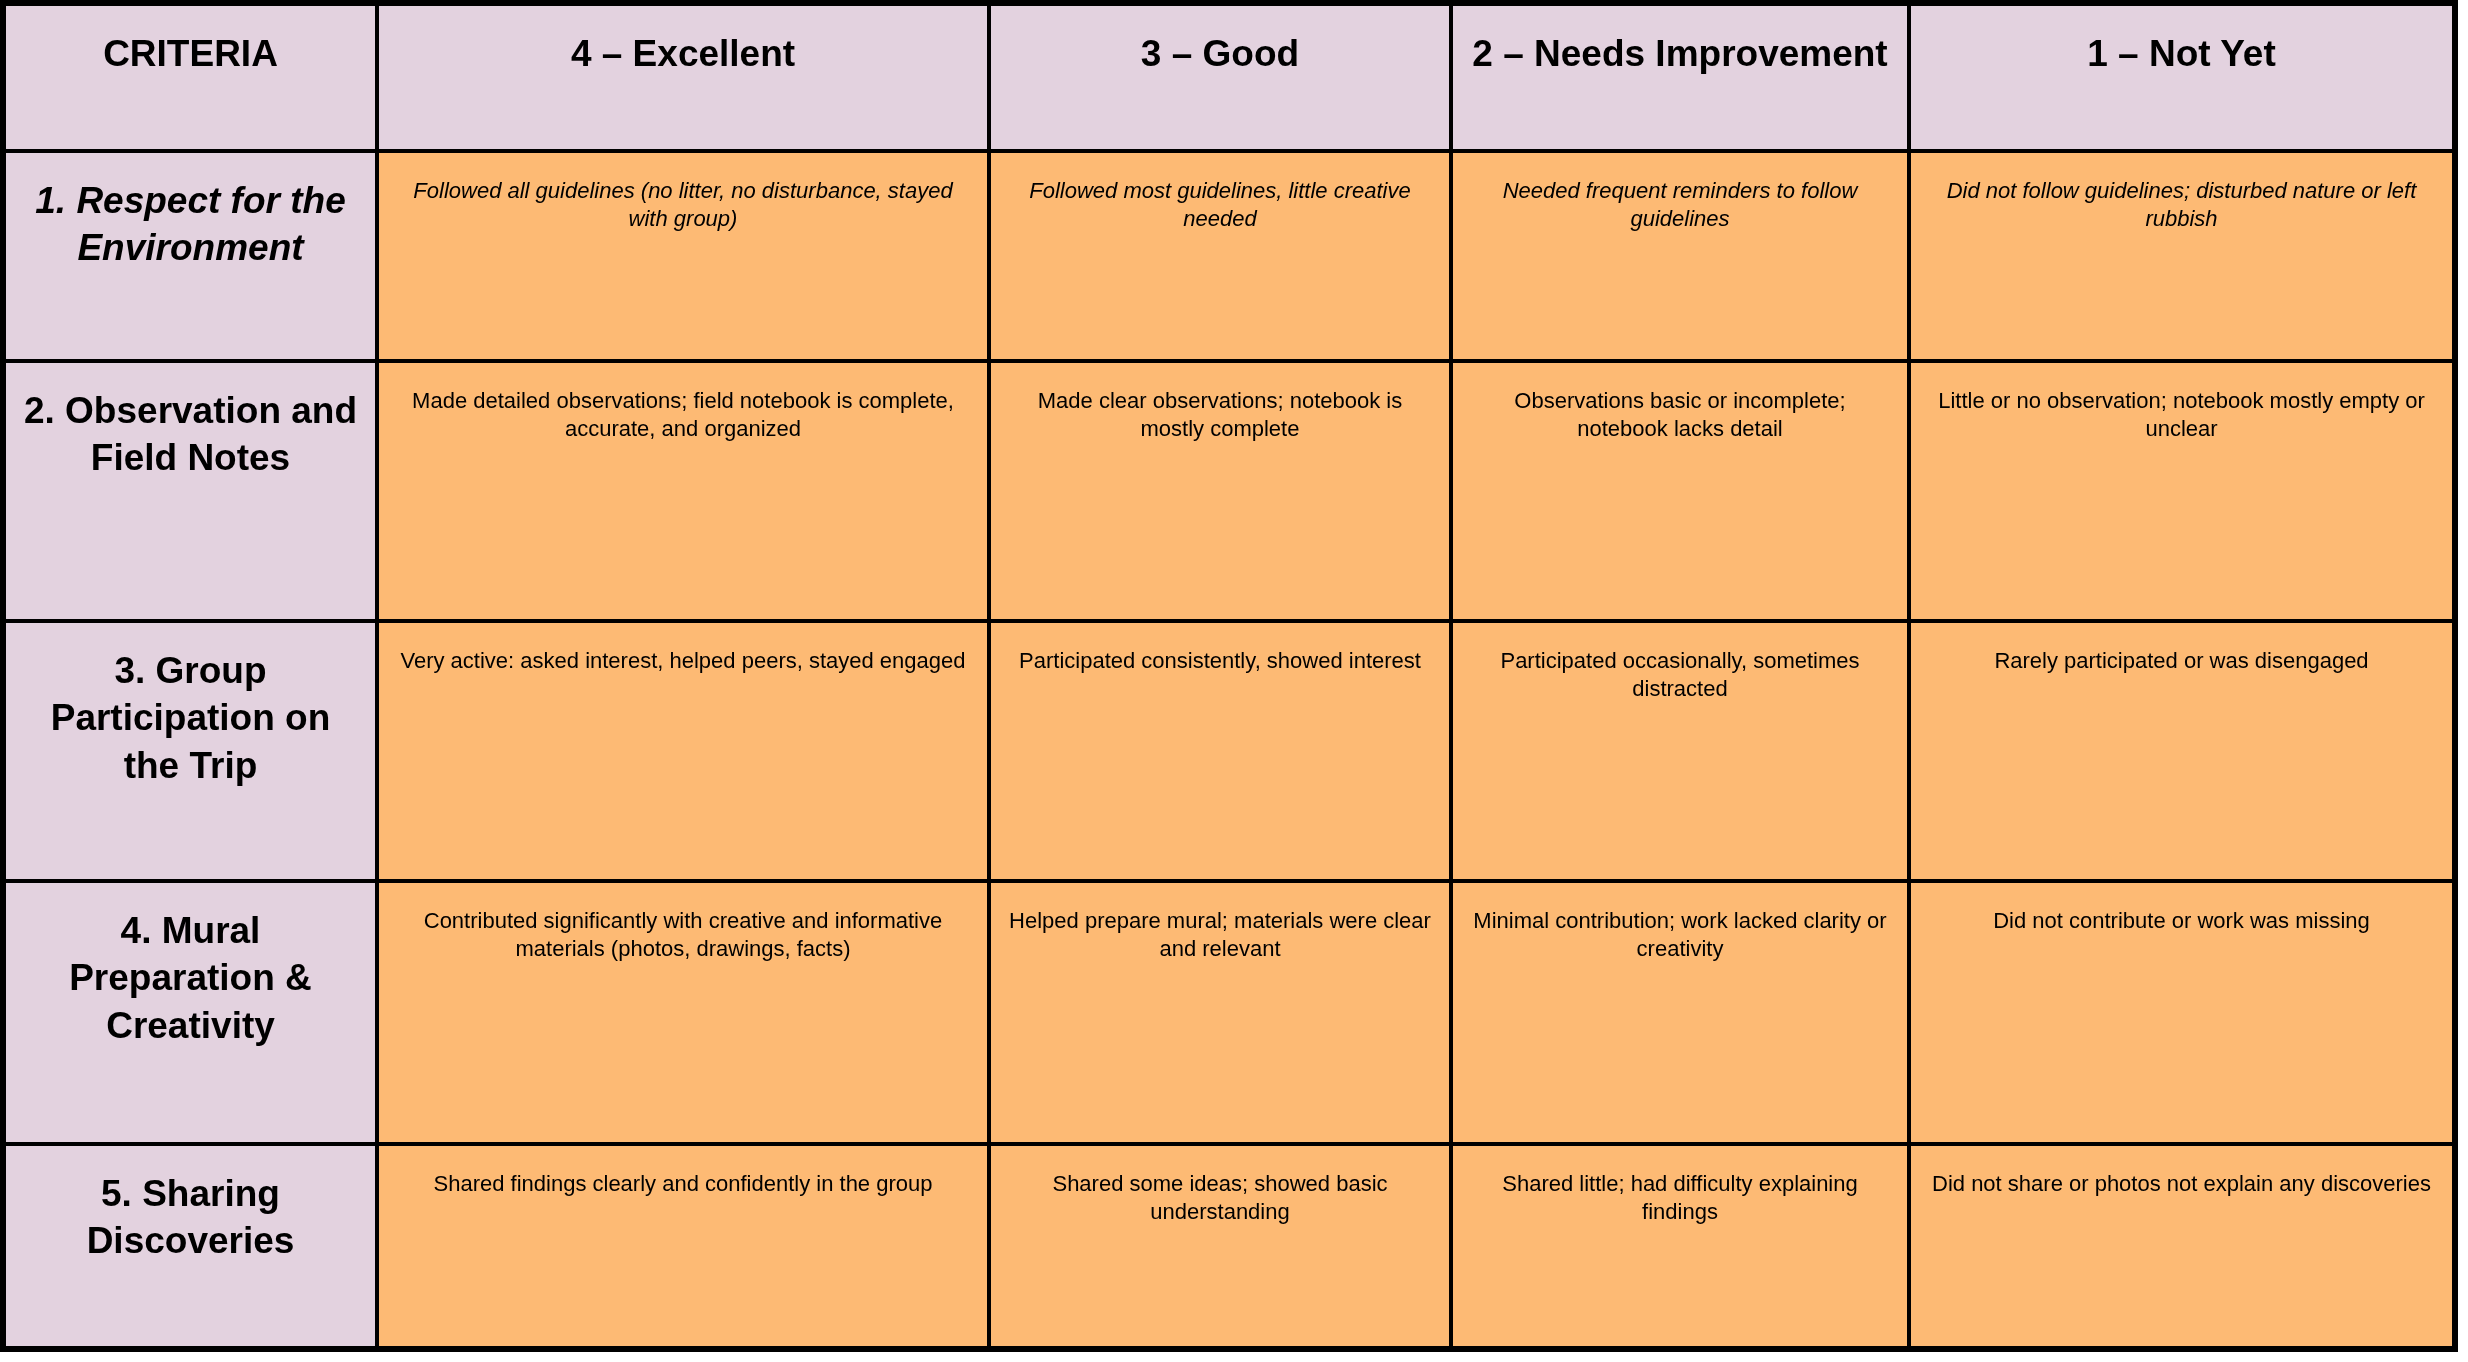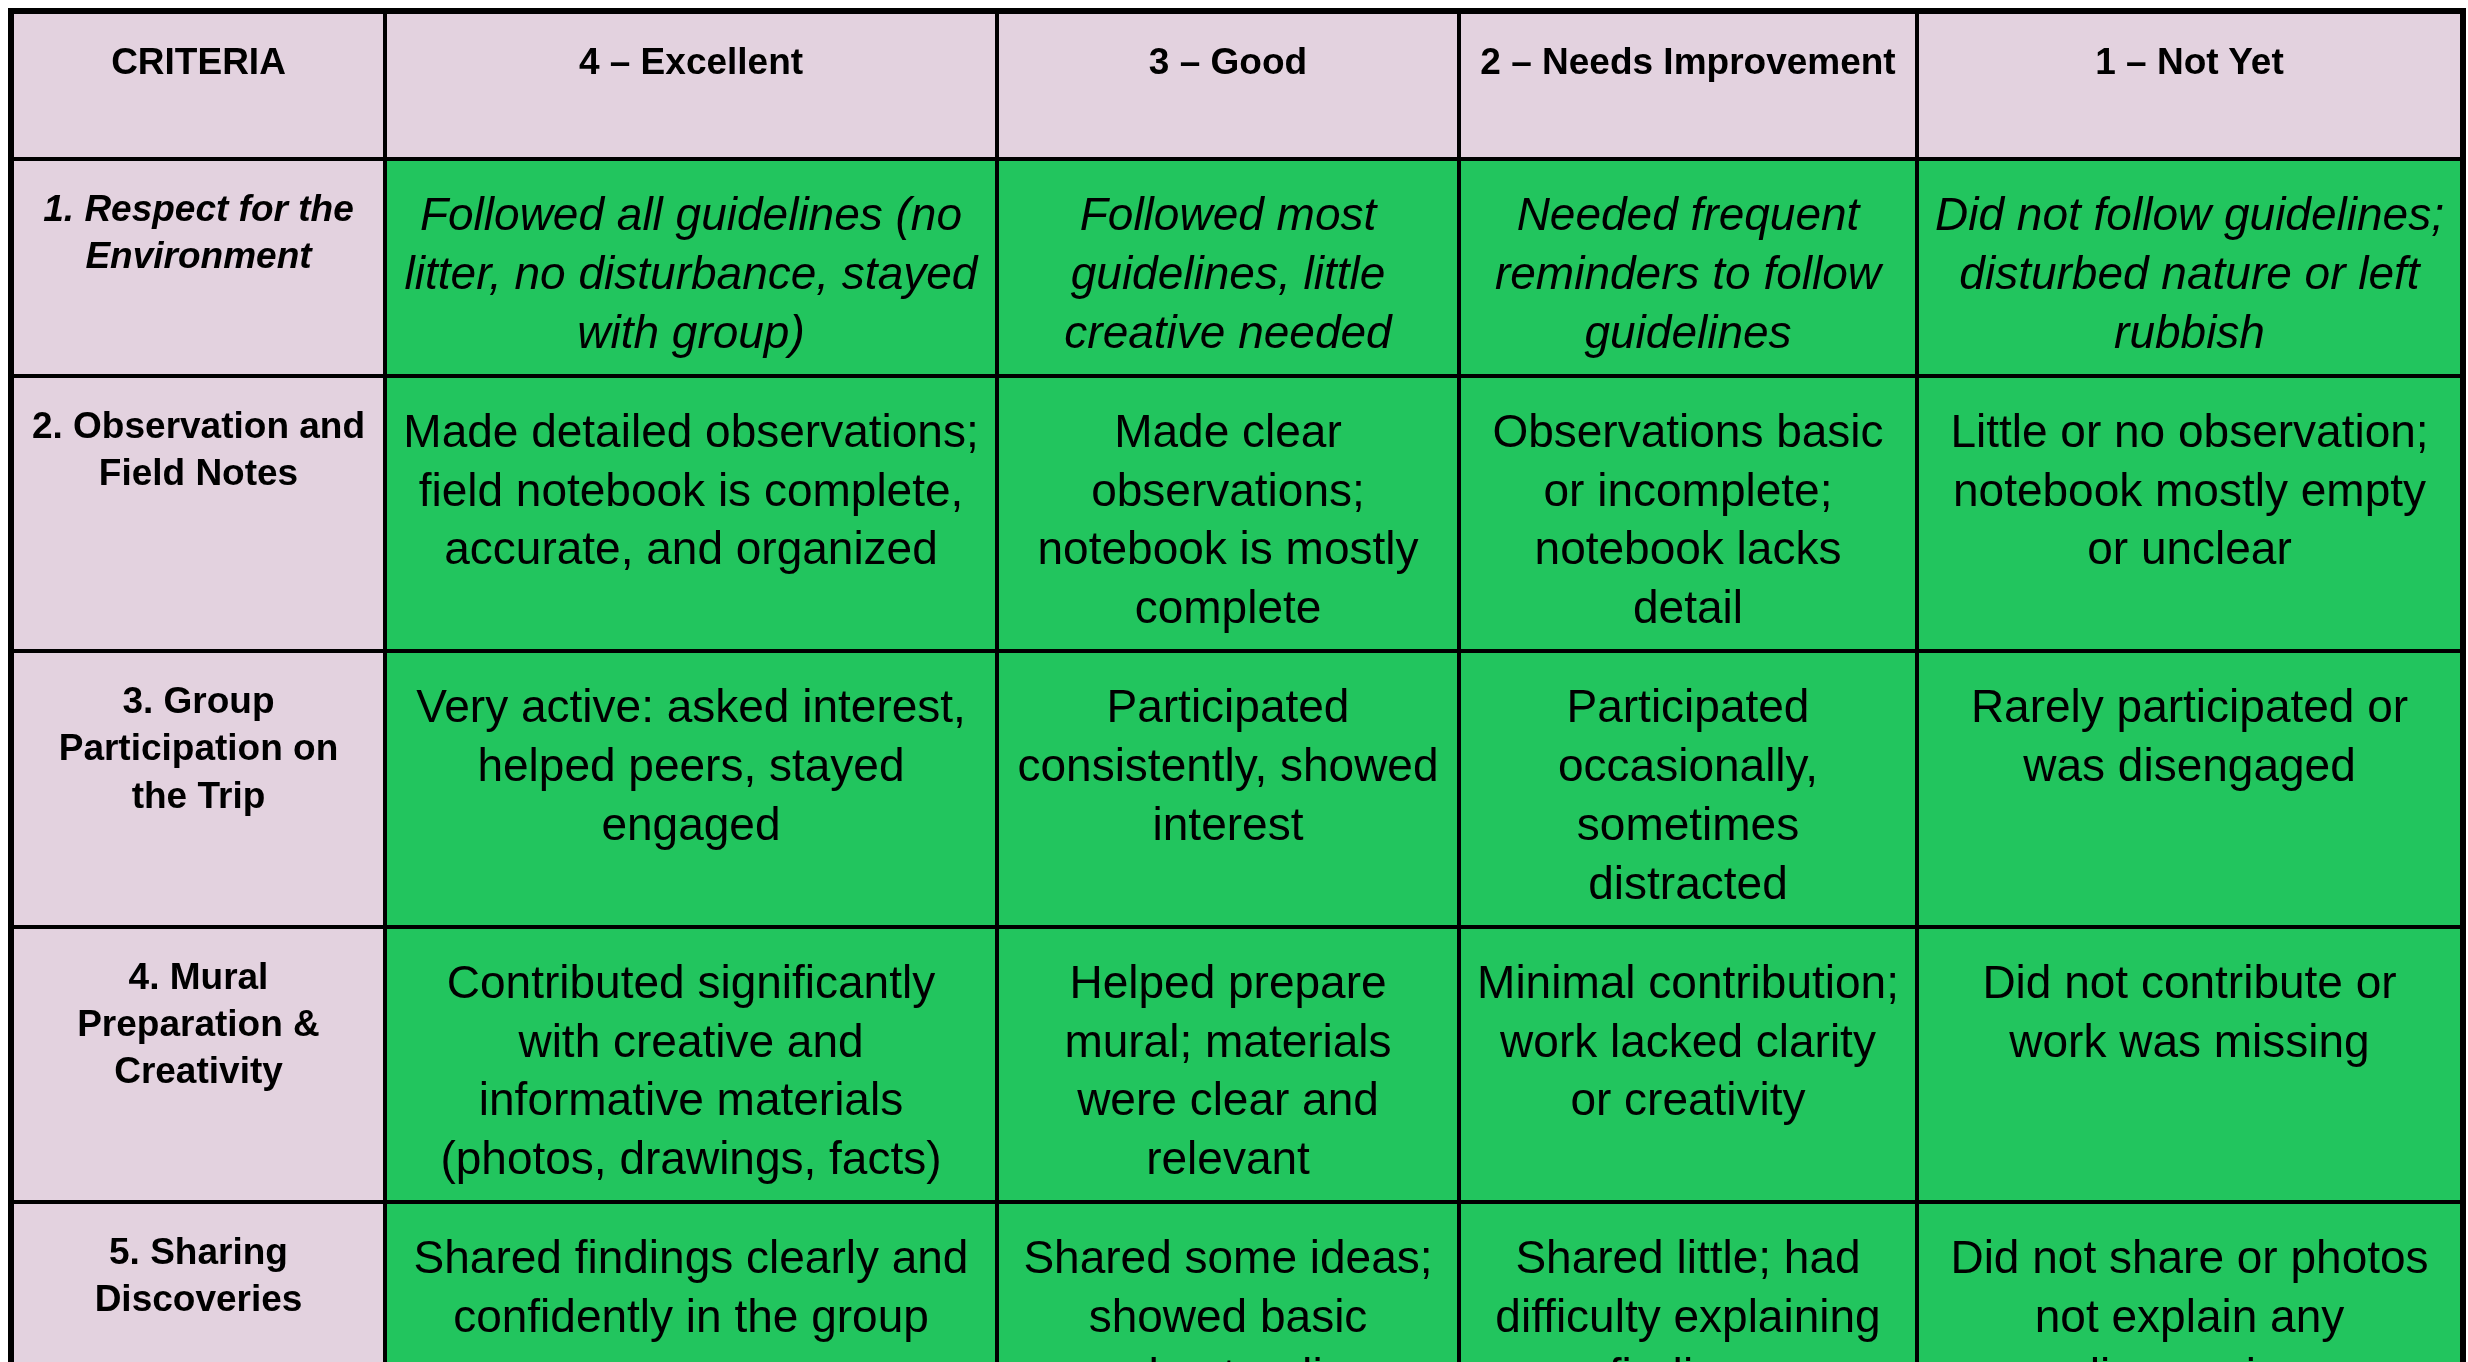--- a/index.html
+++ b/index.html
@@ -8,21 +8,20 @@
     background: #ffffff;
     width: 2468px;
     height: 1362px;
     font-family: "Liberation Sans", sans-serif;
     color: #000000;
   }
   .rubric-wrap {
     box-sizing: border-box;
     width: 2468px;
     height: 1362px;
-    padding: 8px;
     background: #ffffff;
   }
   table.rubric {
     border-collapse: collapse;
     table-layout: fixed;
     width: 2452px;
     height: 1346px;
     border: 6px solid #000000;
   }
   table.rubric th, table.rubric td {
@@ -42,22 +41,22 @@
     height: 148px;
   }
   
   table.rubric tbody th {
     background: #e3d2df;
     font-size: 37px;
     font-weight: bold;
   }
   
   table.rubric tbody td {
-    background: #22c55e;
-    font-size: 46px;
+    background: #fdba74;
+    font-size: 22px;
     font-weight: normal;
   }
   col.c-criteria { width: 374px; }
   col.c-excellent { width: 612px; }
   col.c-good { width: 462px; }
   col.c-needs { width: 458px; }
   col.c-notyet { width: 546px; }
   tr.r1 { height: 210px; font-style: italic; }
   tr.r2 { height: 260px; }
   tr.r3 { height: 260px; }

